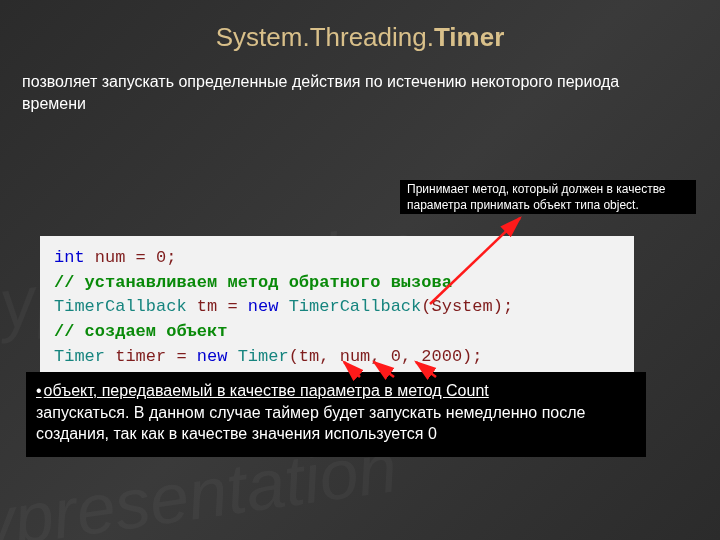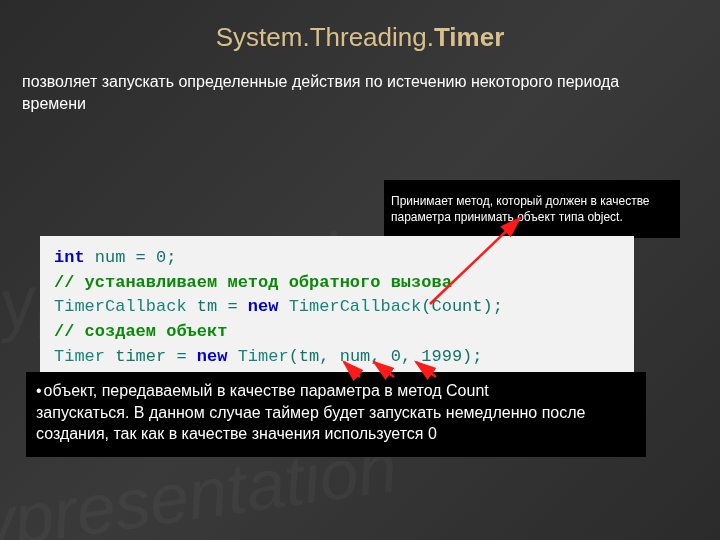--- a/index.html
+++ b/index.html
@@ -36,60 +36,60 @@
   .desc {
     color: #ffffff;
     font-size: 16px;
     line-height: 1.35;
     padding: 18px 34px 6px 22px;
   }
 
   .callout {
     position: absolute;
     top: 180px;
-    right: 40px;
+    right: 24px;
     width: 296px;
     background: #000;
     border: 1px solid #000;
     color: #fff;
     font-size: 12px;
     line-height: 1.35;
-    padding: 12px 6px;
+    padding: 0 6px;
   }
 
   .codebox {
     position: absolute;
     top: 236px;
     left: 40px;
     width: 594px;
     background: #f2f2f2;
     color: #000;
     font-family: Consolas, "Courier New", monospace;
     font-size: 17px;
     line-height: 1.45;
     padding: 10px 14px 10px 14px;
     white-space: pre;
   }
-  .kw   { color: #0000d0; font-weight: bold; }
+  .kw   { color: #0000d0; }
   .type { color: #17857f; }
   .com  { color: #0a8a0a; font-weight: bold; }
-  .txt  { color: #0f766e; }
+  .txt  { color: #7f1d1d; }
 
   .notes {
     position: absolute;
     top: 372px;
     left: 26px;
     width: 620px;
     background: #000;
     color: #fff;
     font-size: 16px;
     line-height: 1.35;
     padding: 8px 10px 12px 10px;
   }
-  .notes .bul { display: block; }
+  .notes .bul { display: block; text-decoration: underline; }
   .notes .bul::before { content: "•"; margin-right: 2px; }
   .notes .cont { display: block; padding-left: 0; }
 
   svg.arrows {
     position: absolute;
     top: 0; left: 0;
     width: 720px; height: 540px;
     pointer-events: none;
   }
 </style>
@@ -102,23 +102,23 @@
 <div class="title">
   <span>System.Threading.</span><span class="bold">Timer</span>
 </div>
 
 <div class="desc">позволяет запускать определенные действия по истечению некоторого периода времени</div>
 
 <div class="callout">Принимает метод, который должен в качестве параметра принимать объект типа object.</div>
 
 <div class="codebox"><span class="kw">int</span><span class="txt"> num = 0;</span>
 <span class="com">// устанавливаем метод обратного вызова</span>
-<span class="type">TimerCallback</span><span class="txt"> tm = </span><span class="kw">new</span><span class="txt"> </span><span class="type">TimerCallback</span><span class="txt">(Count);</span>
+<span class="type">TimerCallback</span><span class="txt"> tm = </span><span class="kw">new</span><span class="txt"> </span><span class="type">TimerCallback</span><span class="txt">(System);</span>
 <span class="com">// создаем объект</span>
-<span class="type">Timer</span><span class="txt"> timer = </span><span class="kw">new</span><span class="txt"> </span><span class="type">Timer</span><span class="txt">(tm, num, 0, 1999);</span></div>
+<span class="type">Timer</span><span class="txt"> timer = </span><span class="kw">new</span><span class="txt"> </span><span class="type">Timer</span><span class="txt">(tm, num, 0, 2000);</span></div>
 
 <div class="notes">
   <span class="bul">объект, передаваемый в качестве параметра в метод Count</span>
   <span class="cont">запускаться. В данном случае таймер будет запускать немедленно после создания, так как в качестве значения используется 0</span>
 </div>
 
 <svg class="arrows">
   <defs>
     <marker id="ah" markerWidth="10" markerHeight="10" refX="8" refY="3" orient="auto">
       <path d="M0,0 L9,3 L0,6 Z" fill="#ff1a1a"></path>

